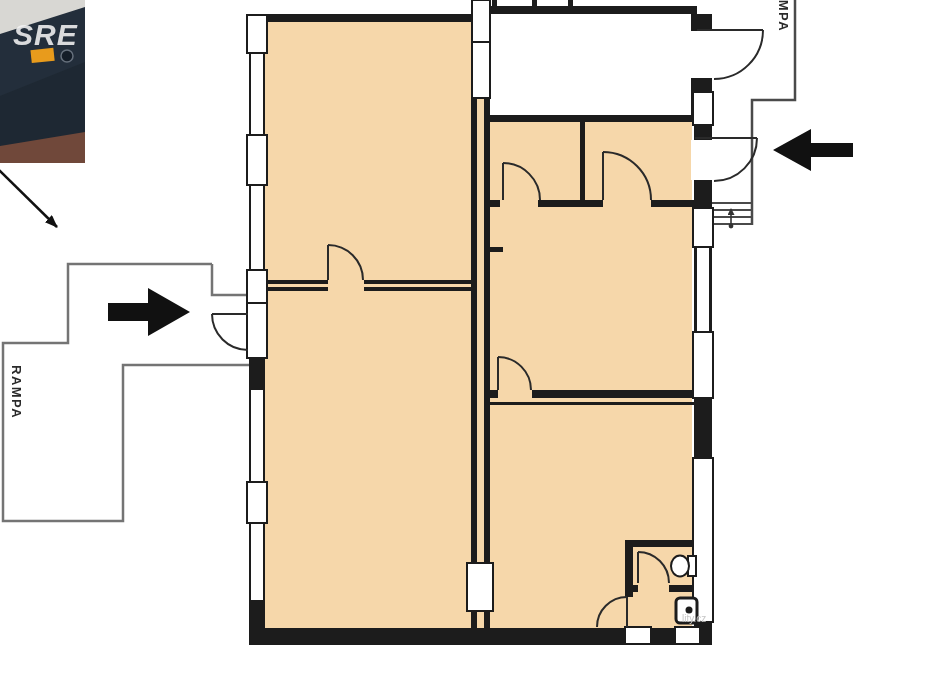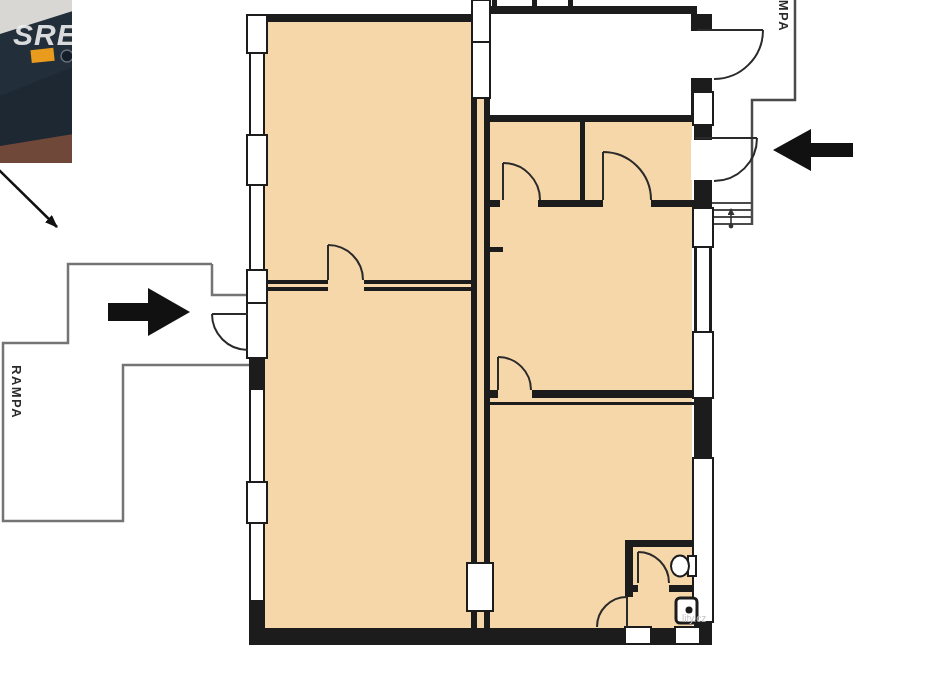--- a/index.html
+++ b/index.html
@@ -2,21 +2,21 @@
 <html><head>
 <meta charset="utf-8">
 <style>
   html,body{margin:0;padding:0;background:#ffffff;}
   .canvas{
     position:relative;width:940px;height:684px;background:#ffffff;
     overflow:hidden;font-family:"Liberation Sans",sans-serif;
   }
   .plan-svg{position:absolute;left:0;top:0;}
   .photo{
-    position:absolute;left:0;top:0;width:72px;height:163px;overflow:hidden;
+    position:absolute;left:0;top:0;width:85px;height:163px;overflow:hidden;
   }
   .rampa-label{font-family:"Liberation Sans",sans-serif;font-weight:700;}
   .wm{font-family:"Liberation Sans",sans-serif;}
 </style>
 </head>
 <body>
 
 <div class="canvas">
 
   <div class="photo">

